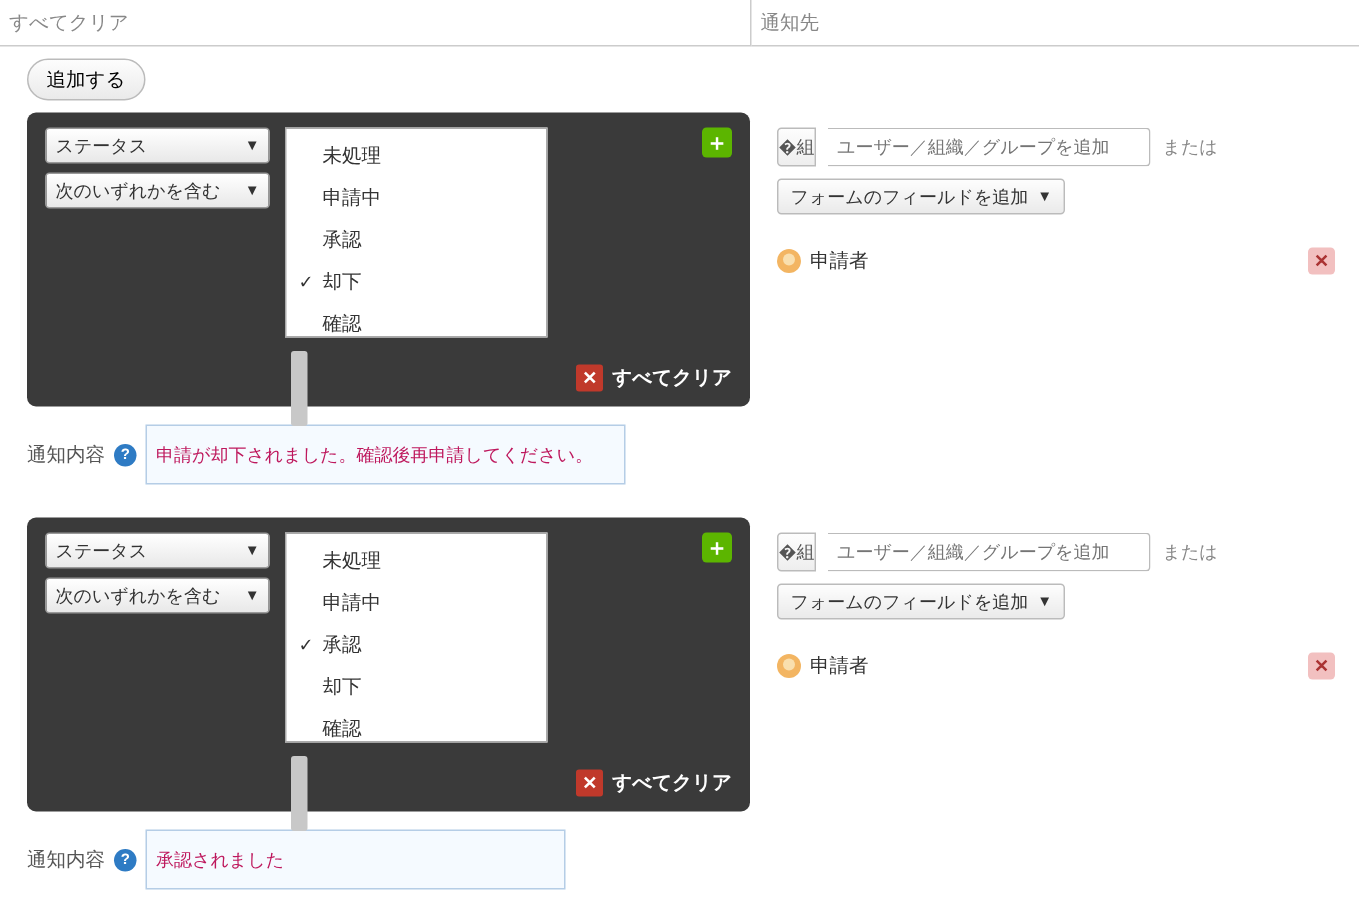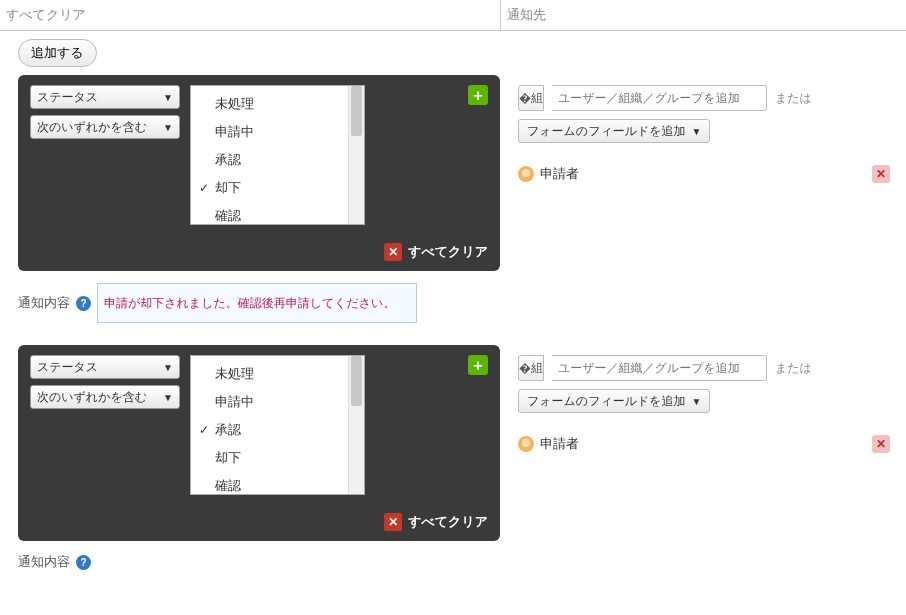--- a/index.html
+++ b/index.html
@@ -55,20 +55,21 @@
     justify-content: space-between;
     cursor: pointer;
   }
   .fake-select .arrow { font-size: 10px; color: #333; }
   .listbox {
     width: 175px;
     height: 140px;
     background: #fff;
     border: 1px solid #aaa;
     display: flex;
+    flex-direction: column;
   }
   .listbox-inner { flex: 1; padding: 4px 0; }
   .list-item {
     padding: 4px 8px 4px 24px;
     font-size: 13px;
     color: #333;
     position: relative;
     cursor: pointer;
     line-height: 20px;
   }
@@ -324,20 +325,21 @@
           <div class="plus-btn">＋</div>
         </div>
         <div class="panel-footer">
           <div class="clear-x">✕</div>
           <span class="clear-text">すべてクリア</span>
         </div>
       </div>
       <div class="notif-row">
         <span class="notif-label">通知内容</span>
         <span class="help-icon">?</span>
+        <input class="notif-input" style="max-width: 280px;" value="承認されました">
       </div>
     </div>
     <div class="row-right">
       <div class="recip-top">
         <div class="input-icon-box">�組</div>
         <input class="recip-input" placeholder="ユーザー／組織／グループを追加" style="">
         <span class="or-text">または</span>
       </div>
       <div class="form-field-btn">
         <span>フォームのフィールドを追加</span>

